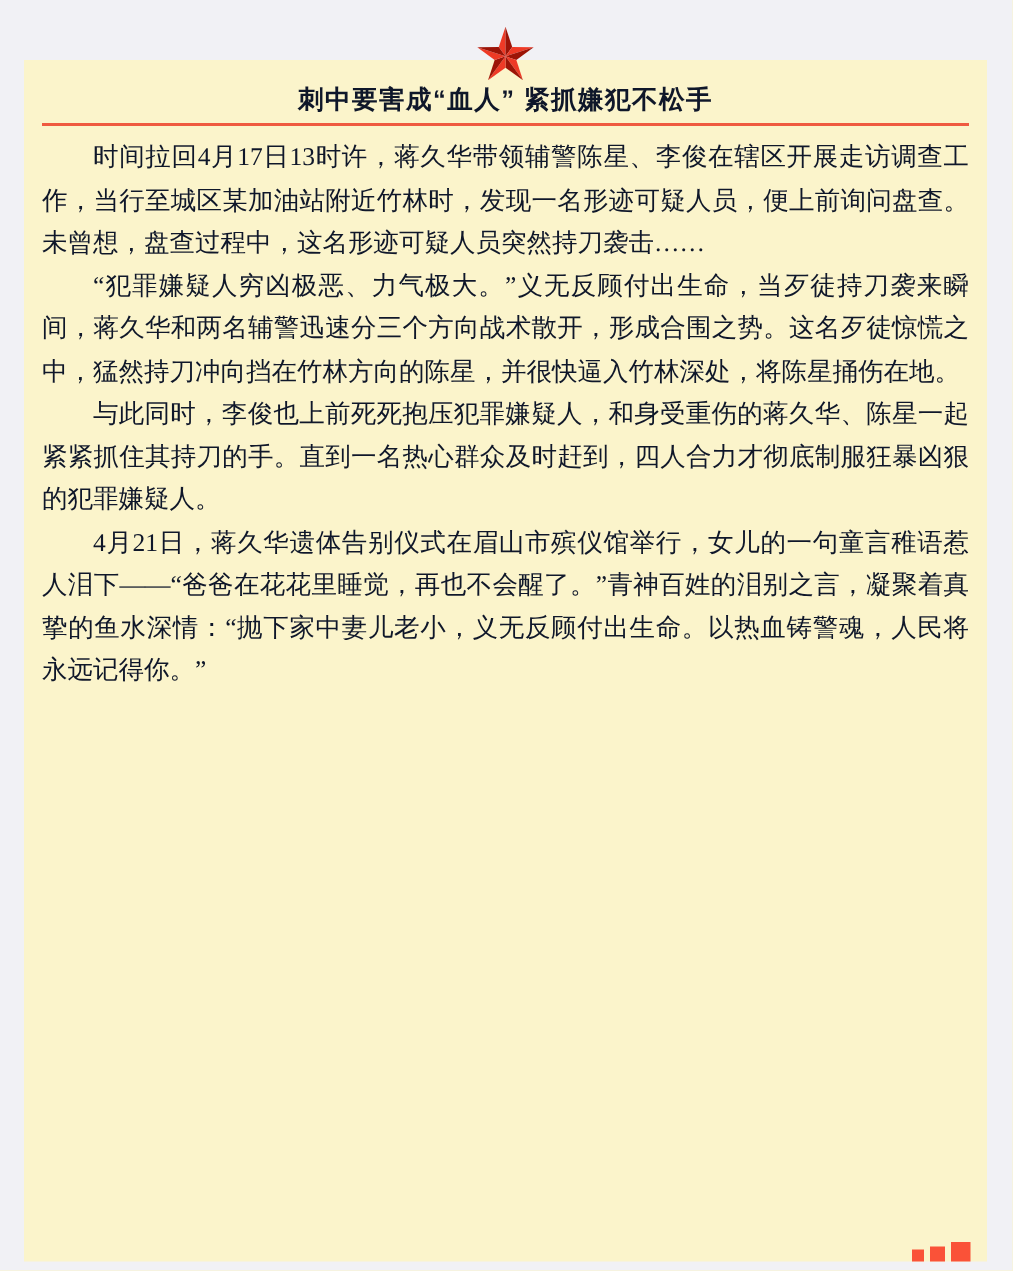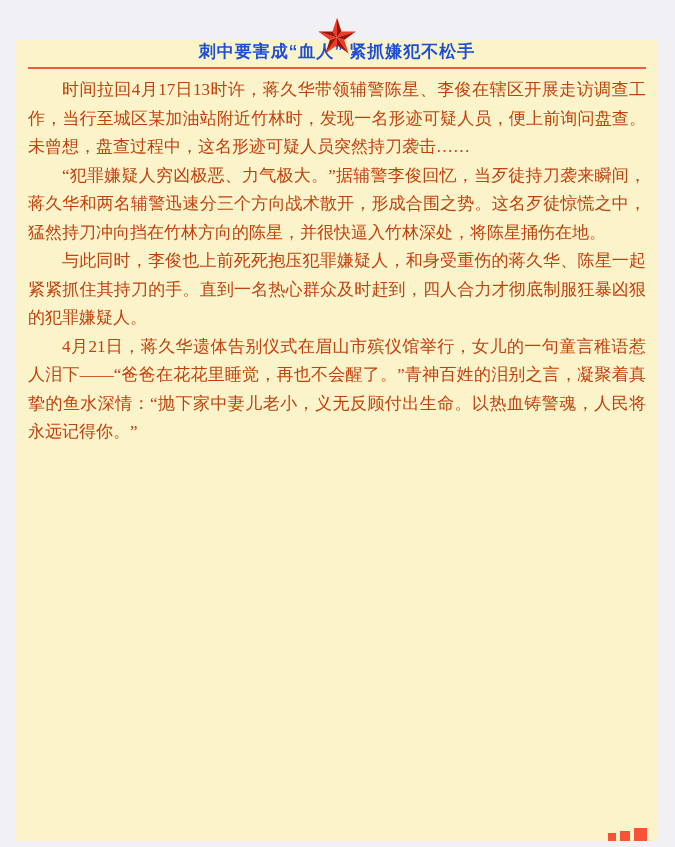--- a/index.html
+++ b/index.html
@@ -25,38 +25,39 @@
   .star-wrap {
     position: absolute;
     left: 50%;
     top: -23px;
     transform: translateX(-50%);
     width: 38px;
     height: 40px;
   }
   .star-wrap svg { display: block; width: 100%; height: 100%; }
   .headline {
+    padding-top: 15px;
     text-align: center;
     font-family: "Liberation Sans", sans-serif;
     font-weight: bold;
     font-size: 17px;
     line-height: 24px;
-    color: #1d4ed8;
+    color: #0f172a;
     letter-spacing: 1px;
   }
   .rule {
     height: 2px;
     background: #ef5a40;
     margin: 3px 12px 0 12px;
   }
   .content {
     margin: 7px 12px 0 12px;
     font-size: 17px;
     line-height: 28.5px;
-    color: #c2410c;
+    color: #0f172a;
     text-align: justify;
   }
   .content p {
     margin: 0;
     text-indent: 2em;
   }
   .decor-squares {
     position: absolute;
     right: 11px;
     bottom: 0;
@@ -89,21 +90,21 @@
       <polygon points="0.5,37.9 38.2,37.8 50,54" fill="#9c1407"></polygon>
     </svg>
   </div>
 
   <div class="headline">刺中要害成“血人” 紧抓嫌犯不松手</div>
 
   <div class="rule"></div>
 
   <div class="content">
     <p>时间拉回4月17日13时许，蒋久华带领辅警陈星、李俊在辖区开展走访调查工作，当行至城区某加油站附近竹林时，发现一名形迹可疑人员，便上前询问盘查。未曾想，盘查过程中，这名形迹可疑人员突然持刀袭击……</p>
-    <p>“犯罪嫌疑人穷凶极恶、力气极大。”据辅警李俊回忆，当歹徒持刀袭来瞬间，蒋久华和两名辅警迅速分三个方向战术散开，形成合围之势。这名歹徒惊慌之中，猛然持刀冲向挡在竹林方向的陈星，并很快逼入竹林深处，将陈星捅伤在地。</p>
+    <p>“犯罪嫌疑人穷凶极恶、力气极大。”义无反顾付出生命，当歹徒持刀袭来瞬间，蒋久华和两名辅警迅速分三个方向战术散开，形成合围之势。这名歹徒惊慌之中，猛然持刀冲向挡在竹林方向的陈星，并很快逼入竹林深处，将陈星捅伤在地。</p>
     <p>与此同时，李俊也上前死死抱压犯罪嫌疑人，和身受重伤的蒋久华、陈星一起紧紧抓住其持刀的手。直到一名热心群众及时赶到，四人合力才彻底制服狂暴凶狠的犯罪嫌疑人。</p>
     <p>4月21日，蒋久华遗体告别仪式在眉山市殡仪馆举行，女儿的一句童言稚语惹人泪下——“爸爸在花花里睡觉，再也不会醒了。”青神百姓的泪别之言，凝聚着真挚的鱼水深情：“抛下家中妻儿老小，义无反顾付出生命。以热血铸警魂，人民将永远记得你。”</p>
   </div>
 
   <div class="decor-squares">
     <div class="sq s1"></div>
     <div class="sq s2"></div>
     <div class="sq s3"></div>
   </div>
 

